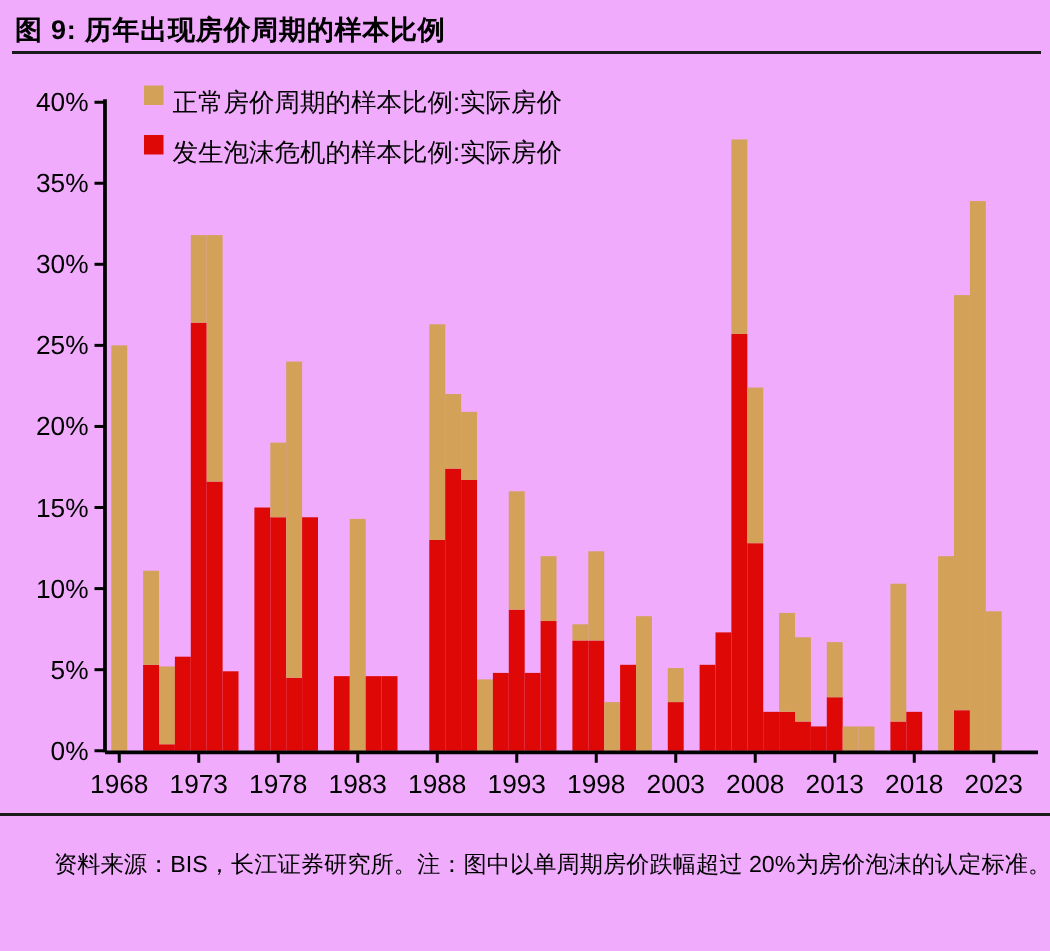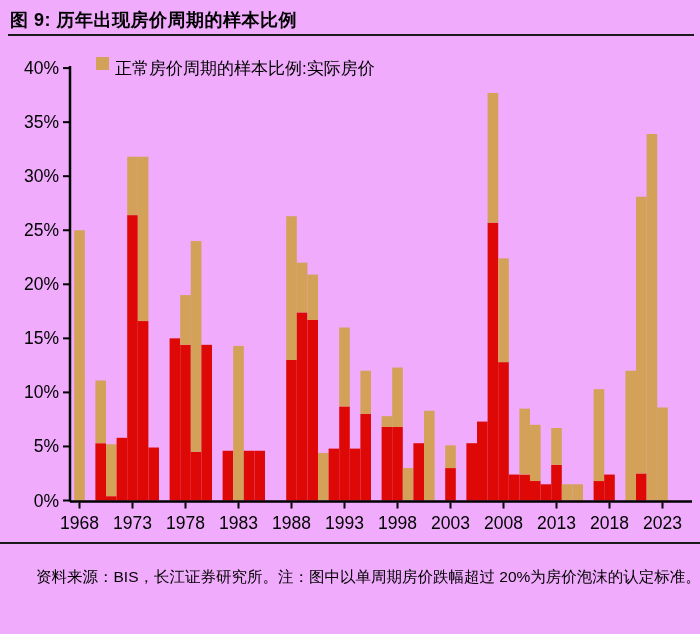--- a/index.html
+++ b/index.html
@@ -135,17 +135,21 @@
       <text x="609.5" y="528.5" text-anchor="middle" font-size="17.5" fill="#000" font-family="Liberation Sans, DejaVu Sans, sans-serif">2018</text>
       <line x1="662.5" y1="502.5" x2="662.5" y2="508.5" stroke="#000" stroke-width="2"></line>
       <text x="662.5" y="528.5" text-anchor="middle" font-size="17.5" fill="#000" font-family="Liberation Sans, DejaVu Sans, sans-serif">2023</text>
     </svg>
 
   <div id="legend">
     <div class="lg-row">
       <span class="lg-swatch" id="sw0" style="background: rgb(211, 161, 88);"></span>
       <span class="lg-label">正常房价周期的样本比例:实际房价</span>
     </div>
+    <div class="lg-row">
+      <span class="lg-swatch" id="sw1" style="background: rgb(222, 8, 6);"></span>
+      <span class="lg-label">发生泡沫危机的样本比例:实际房价</span>
+    </div>
   </div>
 
   <div id="footer-rule"></div>
   <div id="footer-text">资料来源：BIS，长江证券研究所。注：图中以单周期房价跌幅超过 20%为房价泡沫的认定标准。</div>
 </div>
 
 </body></html>

